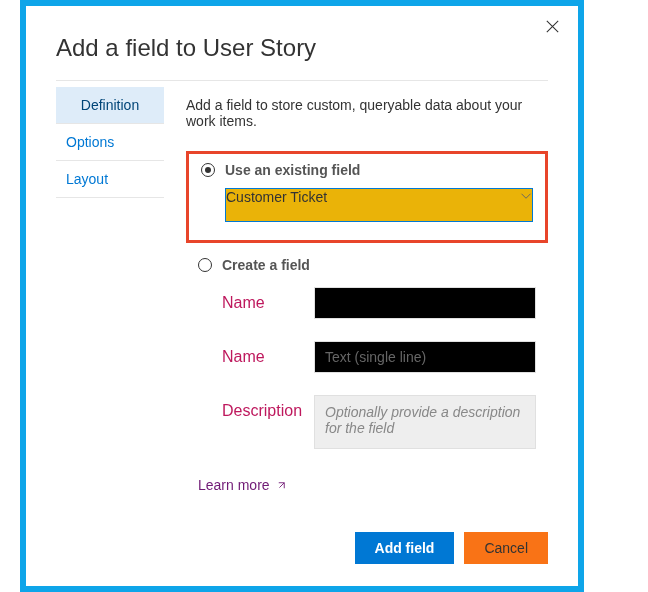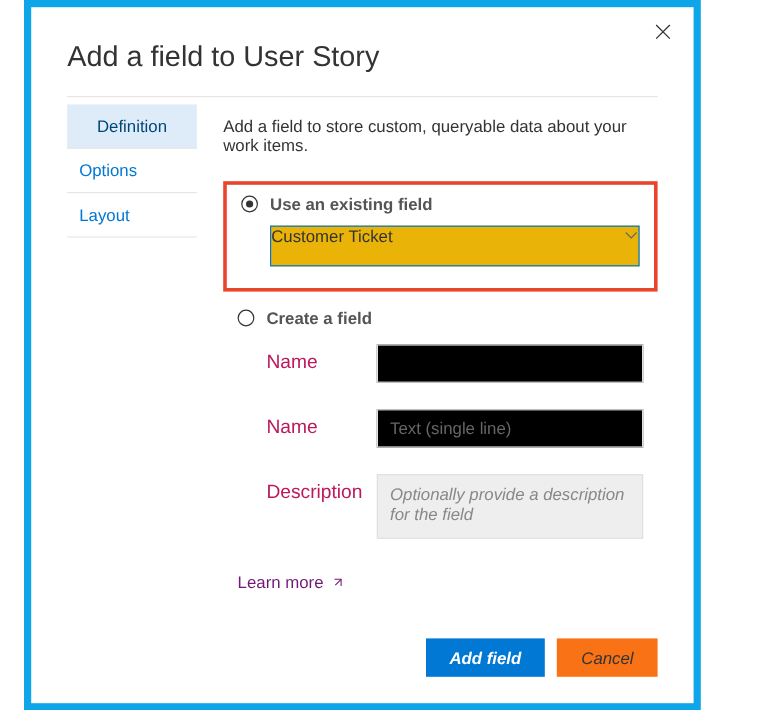--- a/index.html
+++ b/index.html
@@ -171,21 +171,20 @@
   }
   .btn {
     height: 32px;
     padding: 0 20px;
     font-size: 14px;
     border: none;
     cursor: pointer;
     display: flex;
     align-items: center;
     justify-content: center;
-    font-style: italic;
   }
   .btn-primary {
     background: #0078d4;
     color: #fff;
     font-weight: 600;
   }
   .btn-secondary {
     background: #f97316;
     color: #333;
   }

